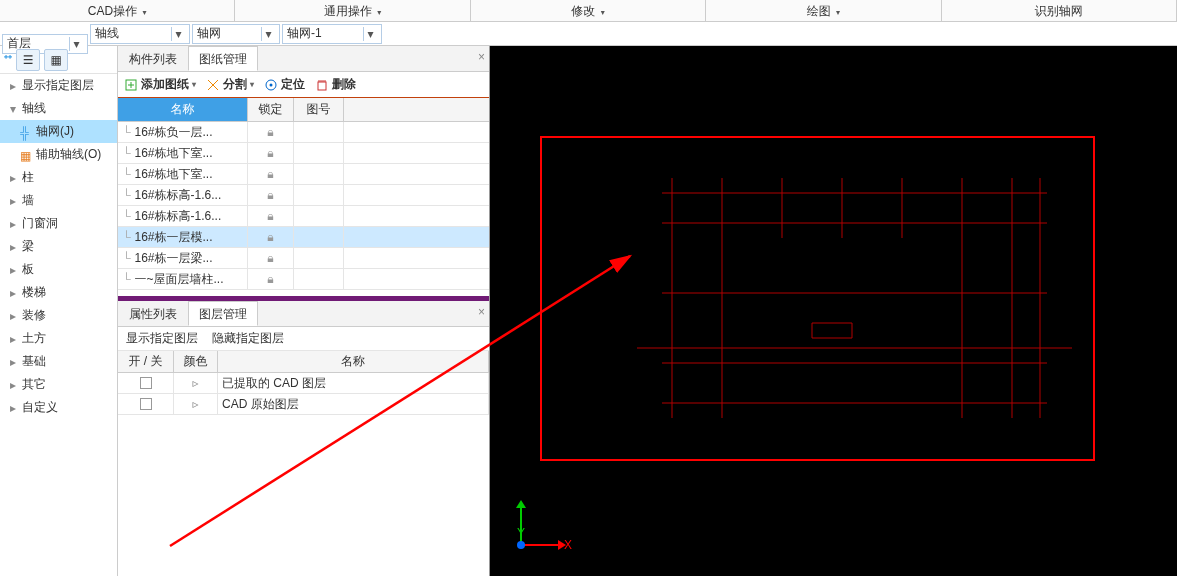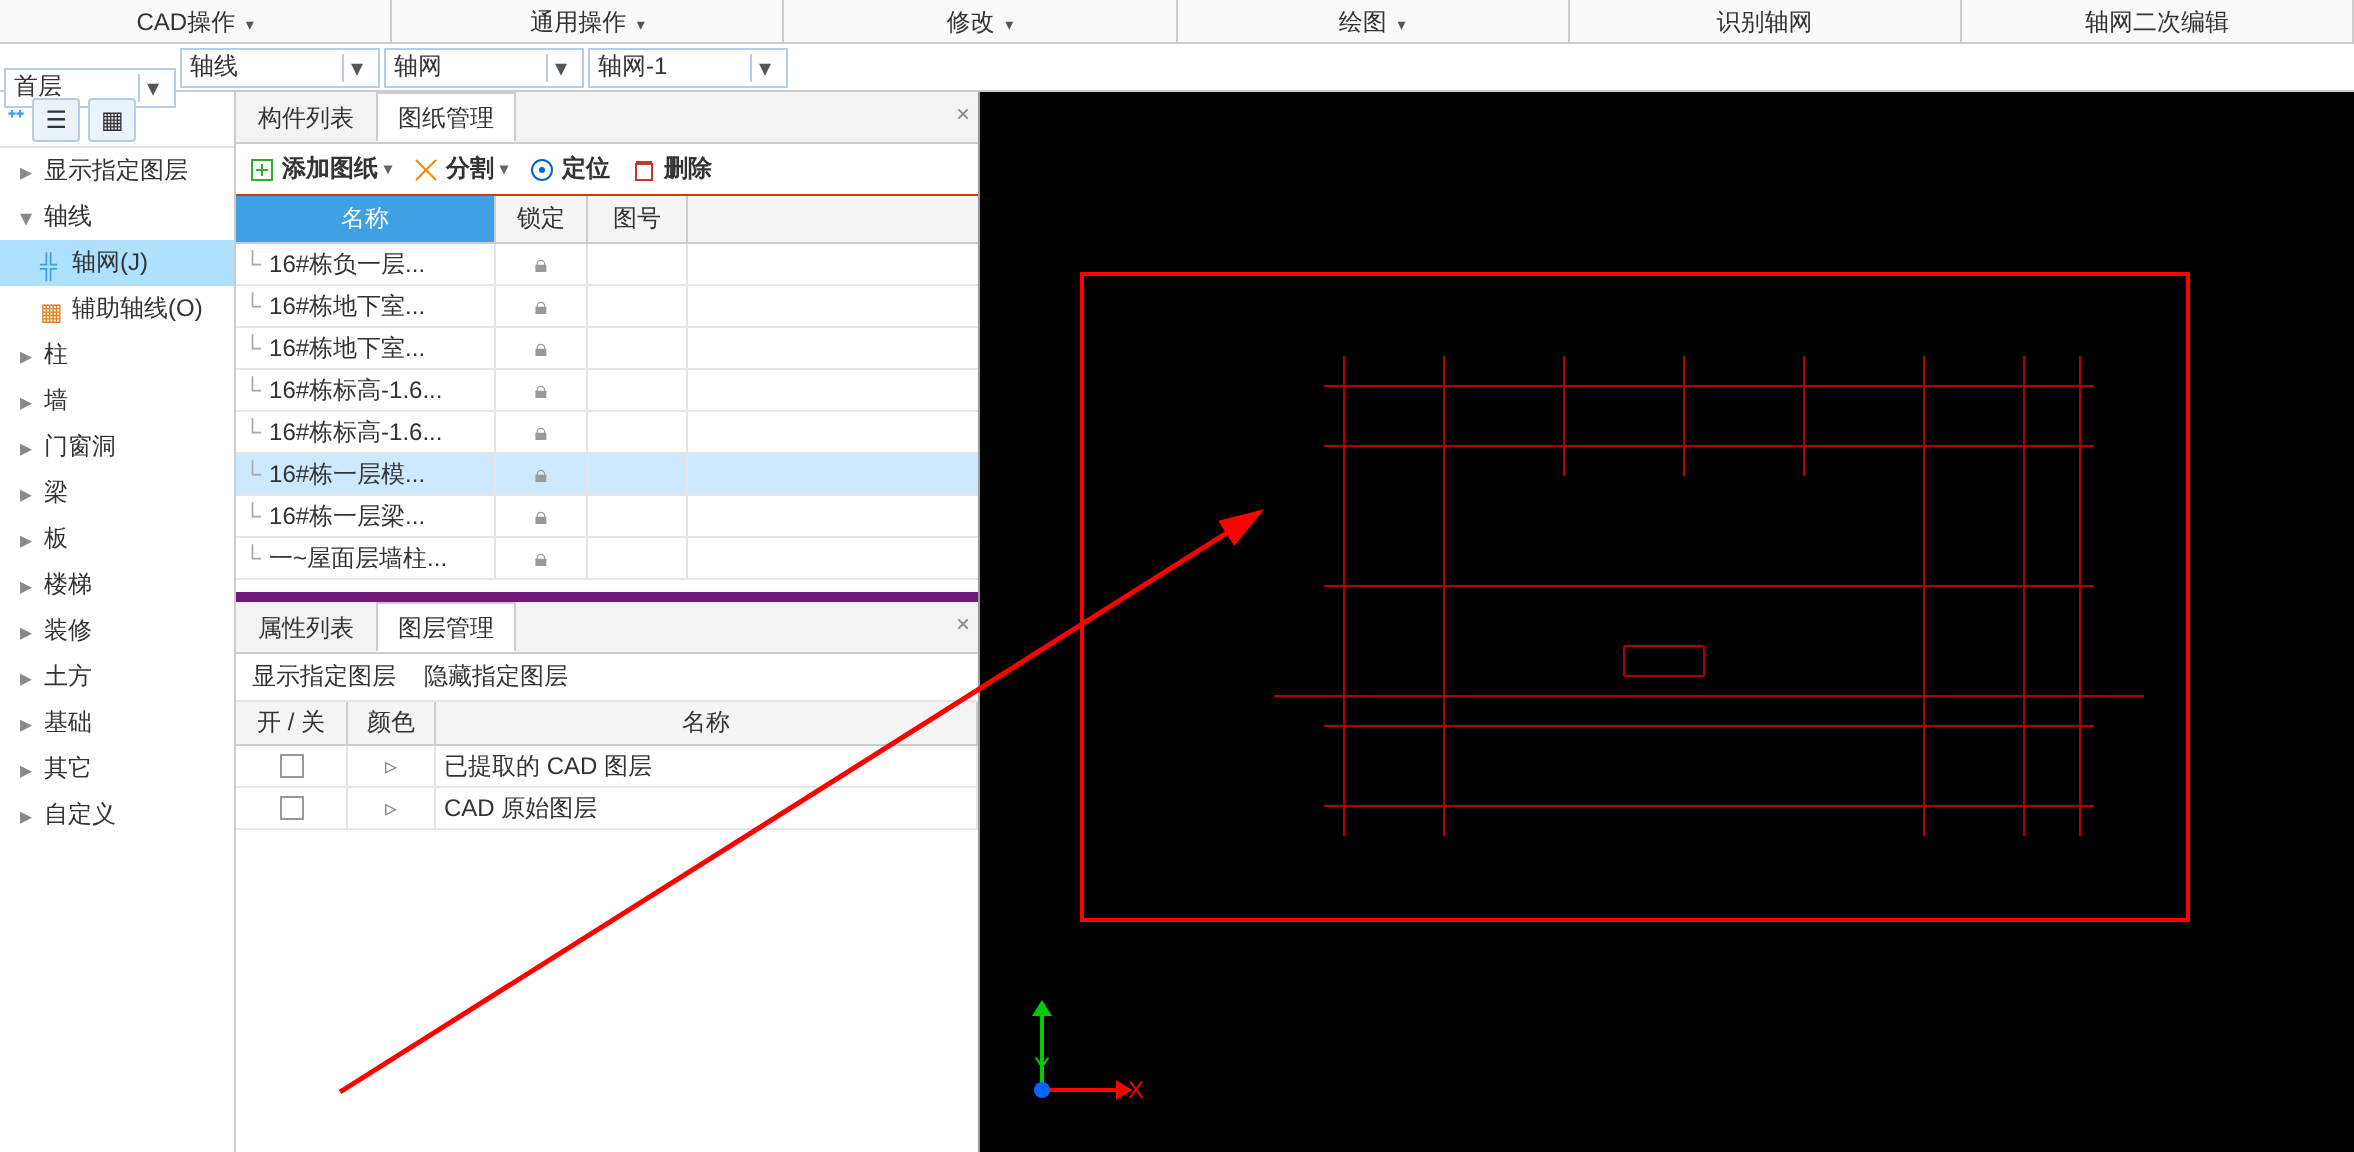--- a/index.html
+++ b/index.html
@@ -60,33 +60,32 @@
 </style>
 </head>
 <body>
 
 <div class="ribbon" id="ribbon">
     <div class="group"><span>CAD操作</span> <span class="caret">▾</span></div>
     <div class="group"><span>通用操作</span> <span class="caret">▾</span></div>
     <div class="group"><span>修改</span> <span class="caret">▾</span></div>
     <div class="group"><span>绘图</span> <span class="caret">▾</span></div>
     <div class="group"><span>识别轴网</span></div>
-    <div class="group"><span>轴网二次编辑</span></div>
   </div>
 
 <div class="toolbar2" id="selbar">
     <div class="sel" style="width: 86px; margin-top: 20px;">
       <span class="txt">首层</span>
       <span class="caret">▾</span>
     </div>
     <div class="sel" style="width: 100px;">
       <span class="txt">轴线</span>
       <span class="caret">▾</span>
     </div>
-    <div class="sel" style="width: 100px;">
+    <div class="sel" style="width: 88px;">
       <span class="txt">轴网</span>
       <span class="caret">▾</span>
     </div>
     <div class="sel" style="width: 100px;">
       <span class="txt">轴网-1</span>
       <span class="caret">▾</span>
     </div>
   </div>
 
 <div class="main">

